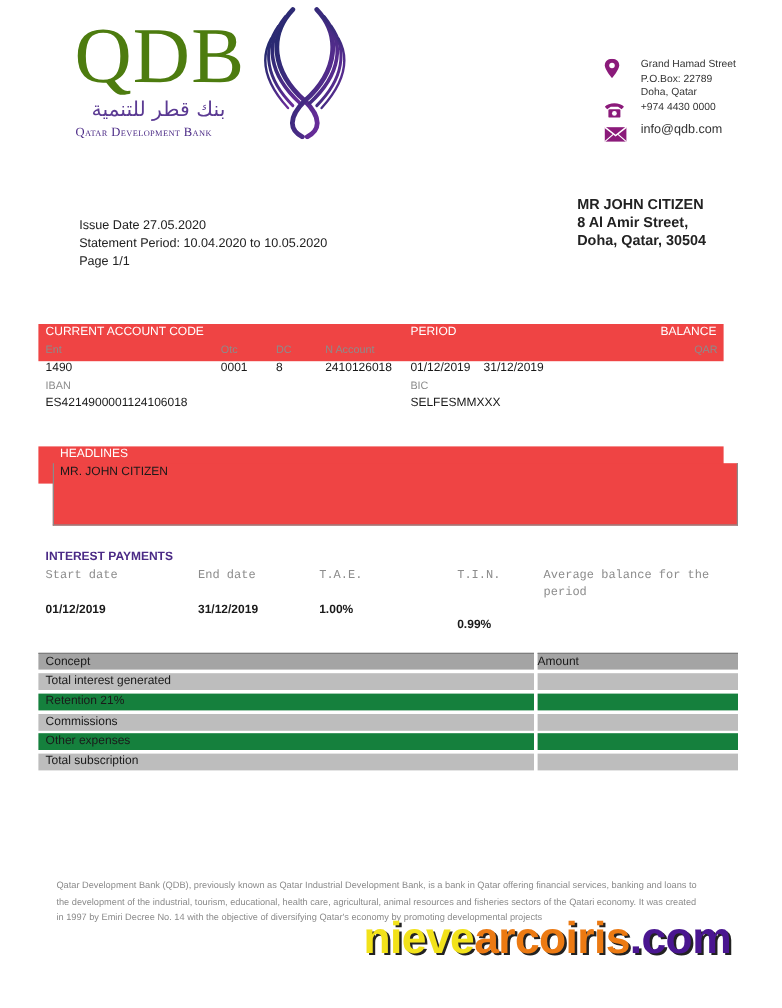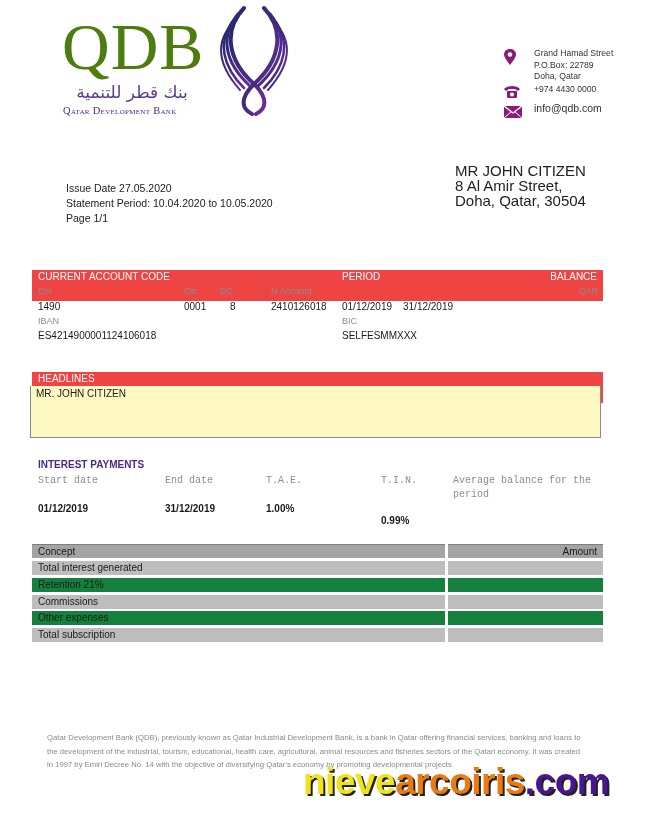--- a/index.html
+++ b/index.html
@@ -15,42 +15,42 @@
 
     
     .contact { left: 503px; top: 46px; width: 145px; font-size: 8.6px; color: #333; }
     .c-row { position: absolute; left: 0; display: flex; align-items: flex-start; }
     .c-icon { width: 22px; height: 16px; display: inline-block; }
     .c-text { line-height: 11.5px; }
     .email { font-size: 10.5px; color: #333; }
 
     
     .stmt { left: 66px; top: 181px; font-size: 10.5px; line-height: 15px; color: #222; }
-    .recipient { left: 455px; top: 163px; font-size: 15px; line-height: 15px; font-weight: normal; color: #222; }
+    .recipient { left: 481px; top: 163px; font-size: 12px; line-height: 15px; font-weight: bold; color: #222; }
 
     
     .bar { background: #ef4444; color: #fff; font-size: 10px; height: 31px; line-height: 14px; }
     .acct-bar { left: 32px; top: 270px; width: 571px; }
     .lbl { font-size: 9px; color: #8c8c8c; }
     .val { font-size: 10px; color: #1a1a1a; }
 
     
     .hl-bar { left: 32px; top: 372px; width: 571px; }
-    .hl-box { left: 30px; top: 386px; width: 571px; height: 52px; background: #fef9c3; border: 1px solid #8a8a8a; border-top: none; }
+    .hl-box { left: 44px; top: 386px; width: 571px; height: 52px; background: #ef4444; border: 1px solid #8a8a8a; border-top: none; }
 
     
     .ip-title { left: 38px; top: 459px; font-size: 10px; font-weight: bold; color: #4b2a86; }
     .ip-lbl { font-size: 10px; color: #8c8c8c; line-height: 14px; font-family: Liberation Mono, monospace; }
     .ip-val { font-size: 10px; font-weight: bold; color: #1a1a1a; }
 
     
     .tbl { left: 32px; top: 544px; width: 571px; }
     .trow { position: absolute; left: 0; width: 571px; height: 14px; }
     .tc1 { position: absolute; left: 0; width: 413px; height: 14px; font-size: 10px; line-height: 14px; padding-left: 6px; color: #1a1a1a; }
-    .tc2 { position: absolute; left: 416px; width: 155px; height: 14px; font-size: 10px; line-height: 14px; padding-right: 6px; text-align: right; color: #1a1a1a; }
+    .tc2 { position: absolute; left: 416px; width: 167px; height: 14px; font-size: 10px; line-height: 14px; padding-right: 6px; text-align: left; color: #1a1a1a; }
     .thead .tc1, .thead .tc2 { background: #a4a4a4; border-top: 1px solid #7e7e7e; }
     .dark .tc1, .dark .tc2 { background: #bdbdbd; }
     .light .tc1, .light .tc2 { background: #15803d; }
 
     
     .footer { left: 47px; top: 731px; width: 540px; font-size: 7.7px; line-height: 13.5px; color: #8a8a8a; }
     .watermark { left: 303px; top: 761px; font-family: "Liberation Sans", "DejaVu Sans", sans-serif; font-weight: bold; font-size: 37px; letter-spacing: -0.5px; text-shadow: 2px 2px 0 #222; white-space: nowrap; }
     .wm-1 { color: #f2e21a; }
     .wm-2 { color: #ec7a12; }
     .wm-3 { color: #4a1690; }
@@ -123,38 +123,38 @@
 </div>
 
 <div class="abs bar acct-bar">
   <span class="abs" style="left:6px;">CURRENT ACCOUNT CODE</span>
   <span class="abs" style="left:310px;">PERIOD</span>
   <span class="abs" style="right:6px;">BALANCE</span>
 </div>
 
 <span class="abs lbl" style="left:38px; top:286px;">Ent</span>
 <span class="abs lbl" style="left:184px; top:286px;">Otc</span>
-<span class="abs lbl" style="left:220px; top:286px;">DC</span>
+<span class="abs lbl" style="left:230px; top:286px;">DC</span>
 <span class="abs lbl" style="left:271px; top:286px;">N Account</span>
 <span class="abs lbl" style="right:54px; top:286px;">QAR</span>
 
 <span class="abs val" style="left:38px; top:301px;">1490</span>
 <span class="abs val" style="left:184px; top:301px;">0001</span>
 <span class="abs val" style="left:230px; top:301px;">8</span>
 <span class="abs val" style="left:271px; top:301px;">2410126018</span>
 <span class="abs val" style="left:342px; top:301px;">01/12/2019</span>
 <span class="abs val" style="left:403px; top:301px;">31/12/2019</span>
 
 <span class="abs lbl" style="left:38px; top:316px;">IBAN</span>
 <span class="abs lbl" style="left:342px; top:316px;">BIC</span>
 <span class="abs val" style="left:38px; top:330px;">ES4214900001124106018</span>
 <span class="abs val" style="left:342px; top:330px;">SELFESMMXXX</span>
 
 <div class="abs bar hl-bar">
-  <span style="padding-left:6px;">HEADLINES</span>
+  <span style="padding-left:18px;">HEADLINES</span>
 </div>
 <div class="abs hl-box">
   <span class="abs val" style="left:5px; top:2px;">MR. JOHN CITIZEN</span>
 </div>
 
 <div class="abs ip-title">INTEREST PAYMENTS</div>
 <span class="abs ip-lbl" style="left:38px; top:474px;">Start date</span>
 <span class="abs ip-lbl" style="left:165px; top:474px;">End date</span>
 <span class="abs ip-lbl" style="left:266px; top:474px;">T.A.E.</span>
 <span class="abs ip-lbl" style="left:381px; top:474px;">T.I.N.</span>

